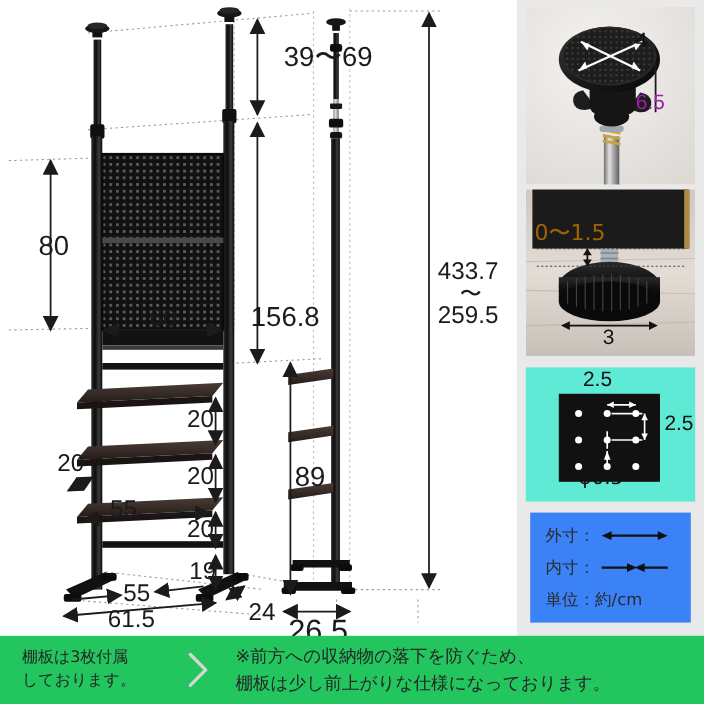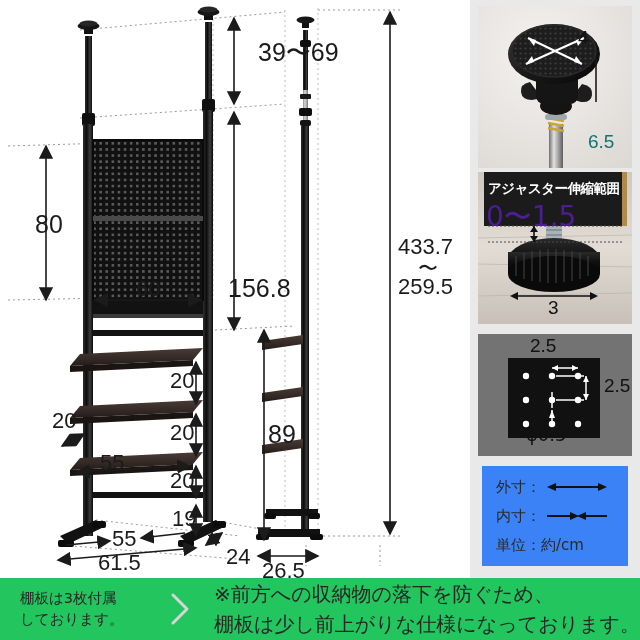--- a/index.html
+++ b/index.html
@@ -39,21 +39,21 @@
     background:#f0eeec;
     overflow:hidden;
   }
   #photo-cap { top:6px; height:162px; }
   #photo-adj { top:172px; height:152px; }
 
   .photo-inner { position:absolute; inset:0; }
 
   .peg-card {
     position:absolute; left:8px; top:334px; width:154px; height:122px;
-    background:#737373;
+    background:#5eead4;
   }
   .peg-box {
     position:absolute; left:30px; top:24px; width:92px; height:80px;
     background:#111111;
   }
   .legend-card {
     position:absolute; left:12px; top:466px; width:146px; height:100px;
     background:#3b82f6;
   }
   .legend-row {
@@ -75,21 +75,21 @@
   .bb-left {
     width:132px; padding-left:20px;
     font-family:"DejaVu Sans", sans-serif;
     font-size:14.5px; line-height:1.45; color:#262626;
   }
   .bb-chev {
     width:56px; display:flex; align-items:center; justify-content:center;
   }
   .bb-right {
     font-family:"DejaVu Sans", sans-serif;
-    font-size:20px; line-height:1.5; color:#262626;
+    font-size:16px; line-height:1.5; color:#262626;
     padding-left:6px;
   }
   .nowrap { white-space:nowrap; }
 </style>
 </head>
 <body>
 
 <div class="page">
 
   <div class="diagram-area">
@@ -266,21 +266,21 @@
     <div class="dim-label" style="left:170px; top:470px; font-size:22px;">20</div>
     <div class="dim-label" style="left:172px; top:508px; font-size:22px;">19</div>
     <div class="dim-label" style="left:52px; top:410px; font-size:22px;">20</div>
     <div class="dim-label" style="left:100px; top:452px; font-size:22px;">55</div>
     <div class="dim-label" style="left:112px; top:528px; font-size:22px;">55</div>
     <div class="dim-label" style="left:98px; top:552px; font-size:22px;">61.5</div>
     <div class="dim-label" style="left:226px; top:546px; font-size:22px;">24</div>
     <div class="dim-label" style="left:398px; top:236px; font-size:22px;">433.7</div>
     <div class="dim-label" style="left:418px; top:258px; font-size:20px;">〜</div>
     <div class="dim-label" style="left:398px; top:276px; font-size:22px;">259.5</div>
-    <div class="dim-label" style="left:262px; top:560px; font-size:22px;">26.5</div>
+    <div class="dim-label" style="left:262px; top:560px; font-size:28px;">26.5</div>
   </div>
 
   <div class="right-col">
 
     <div class="photo-card" id="photo-cap">
       <svg class="photo-inner" width="154" height="162" viewBox="0 0 154 162">
         <defs>
           <radialGradient id="capBg" cx="0.4" cy="0.3" r="0.9">
             <stop offset="0" stop-color="#f4f2f0"></stop>
             <stop offset="1" stop-color="#dcd8d4"></stop>
@@ -330,21 +330,21 @@
           <polygon points="106,32 98,34 100,40"></polygon>
           <polygon points="50,32 58,34 56,40"></polygon>
           <polygon points="104,58 96,56 98,50"></polygon>
         </g>
 
         <g stroke="#1b1b1b" stroke-width="1.6">
           <line x1="118" y1="52" x2="118" y2="96"></line>
         </g>
       </svg>
       <div class="dim-label" style="left:100px; top:22px; font-size:19px; color:#111;">4</div>
-      <div class="dim-label" style="left:110px; top:78px; font-size:19px; color:#0f766e;margin-top:48px;">6.5</div>
+      <div class="dim-label" style="left:100px; top:78px; font-size:19px; color:#a21caf;">6.5</div>
     </div>
 
     <div class="photo-card" id="photo-adj">
       <svg class="photo-inner" width="154" height="152" viewBox="0 0 154 152">
         <defs>
           <linearGradient id="floorG" x1="0" y1="0" x2="0" y2="1">
             <stop offset="0" stop-color="#cfc8c1"></stop>
             <stop offset="0.5" stop-color="#e2dcd5"></stop>
             <stop offset="1" stop-color="#c8c0b8"></stop>
           </linearGradient>
@@ -396,23 +396,21 @@
         </g>
         <polygon points="56,54 52,60 60,60" fill="#111"></polygon>
         <polygon points="56,70 52,64 60,64" fill="#111"></polygon>
 
         <g stroke="#111" stroke-width="1.6">
           <line x1="34" y1="124" x2="118" y2="124"></line>
         </g>
         <polygon points="32,124 40,120 40,128" fill="#111"></polygon>
         <polygon points="120,124 112,120 112,128" fill="#111"></polygon>
       </svg>
-      <div style="position:absolute; left:10px; top:8px; color:#fff; font-size:13.5px;
-                  font-family:'DejaVu Sans',sans-serif; font-weight:bold; letter-spacing:-0.5px;">アジャスター伸縮範囲</div>
-      <div style="position:absolute; left:8px; top:26px; color:#4c1d95; font-size:28px;
+      <div style="position:absolute; left:8px; top:26px; color:#a16207; font-size:20px;
                   font-family:'DejaVu Sans',sans-serif;">0〜1.5</div>
       <div class="dim-label" style="left:70px; top:126px; font-size:19px; color:#111;">3</div>
     </div>
 
     <div class="peg-card">
       <div class="dim-label" style="left:52px; top:2px; font-size:19px; color:#111;">2.5</div>
       <div class="dim-label" style="left:126px; top:42px; font-size:19px; color:#111;">2.5</div>
       <div class="peg-box">
         <svg width="92" height="80" viewBox="0 0 92 80">
           <g fill="#ffffff">

